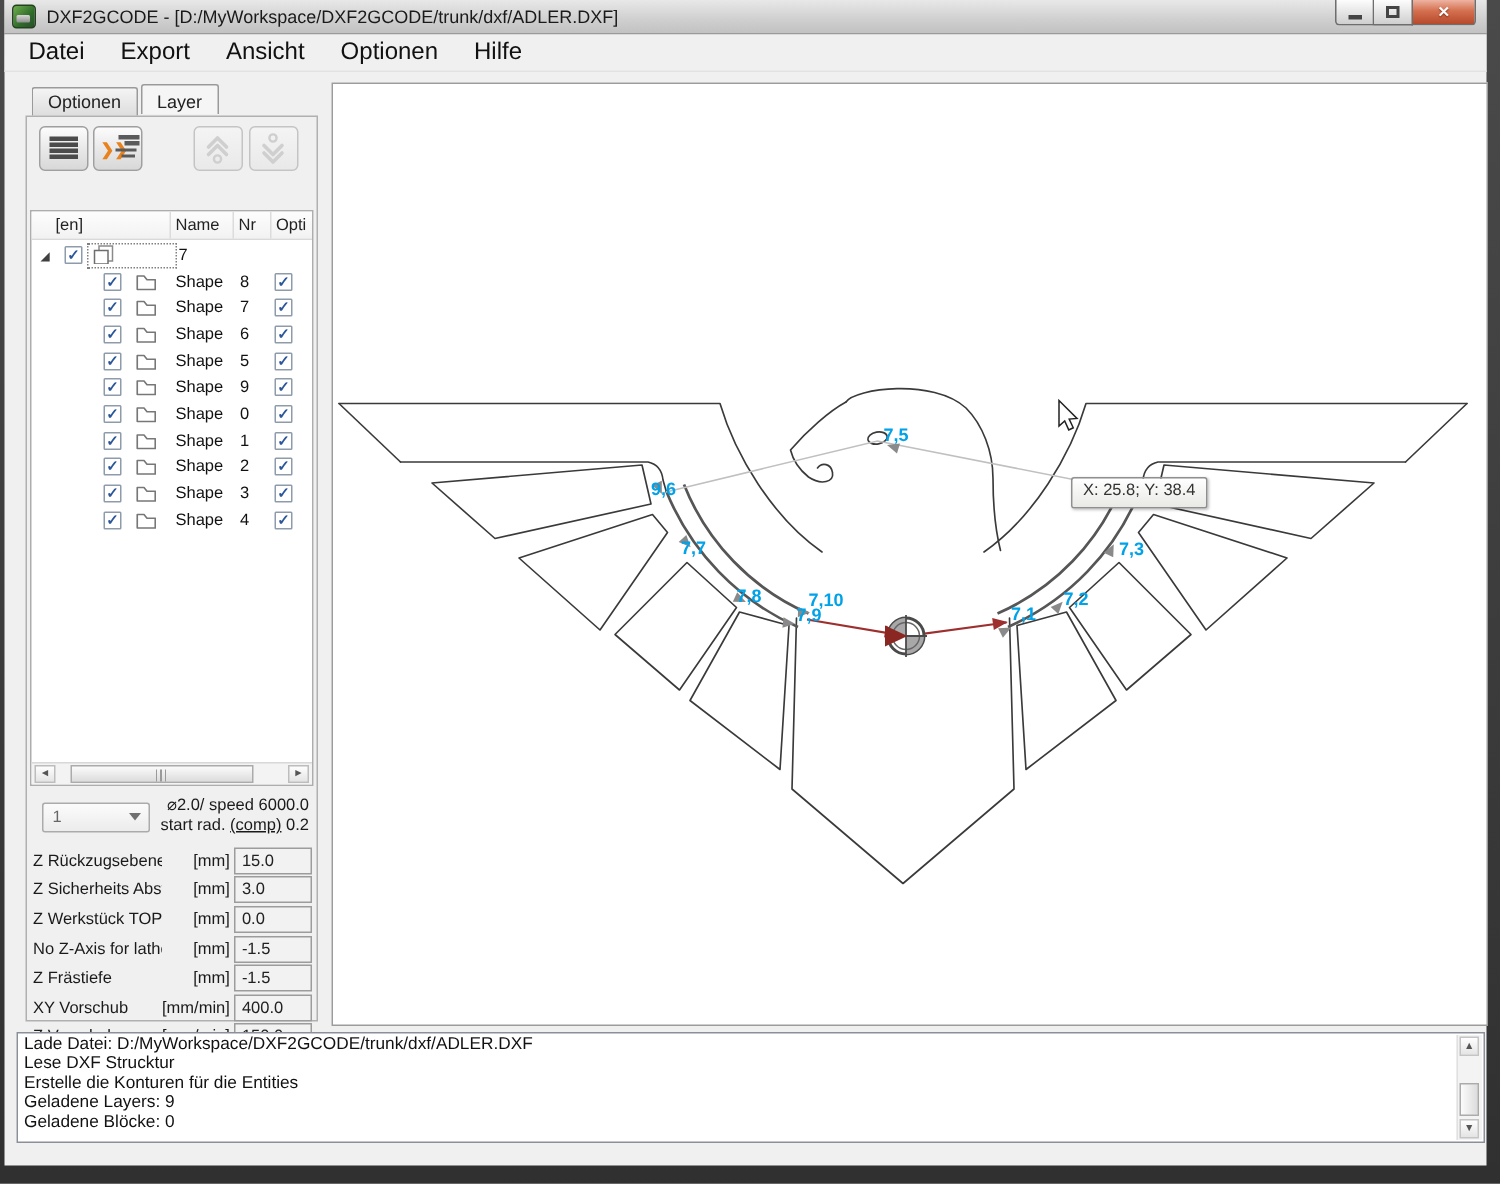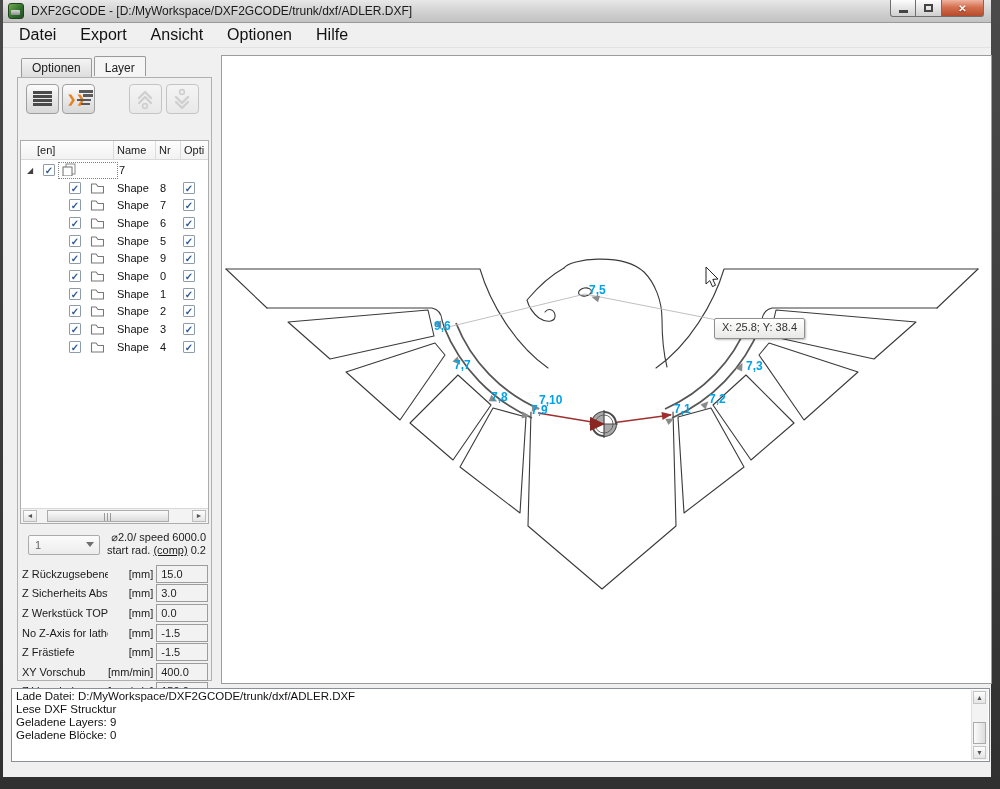--- a/index.html
+++ b/index.html
@@ -436,20 +436,21 @@
           <span class="marker" style="left: 309px; top: 347px;">7,9</span>
           <span class="marker" style="left: 317px; top: 337px;">7,10</span>
         </div>
     <div class="tooltip">X: 25.8; Y: 38.4</div>
   </div>
 
   <div class="log">
     <div class="log-lines" id="log-lines">
           <div>Lade Datei: D:/MyWorkspace/DXF2GCODE/trunk/dxf/ADLER.DXF</div>
           <div>Lese DXF Strucktur</div>
+          <div>Erstelle die Konturen für die Entities</div>
           <div>Geladene Layers: 9</div>
           <div>Geladene Blöcke: 0</div>
         </div>
     <div class="vscroll">
       <div class="vs-arrow" style="top:1px">▲</div>
       <div class="vs-thumb"></div>
       <div class="vs-arrow" style="bottom:1px">▼</div>
     </div>
 
   </div>

